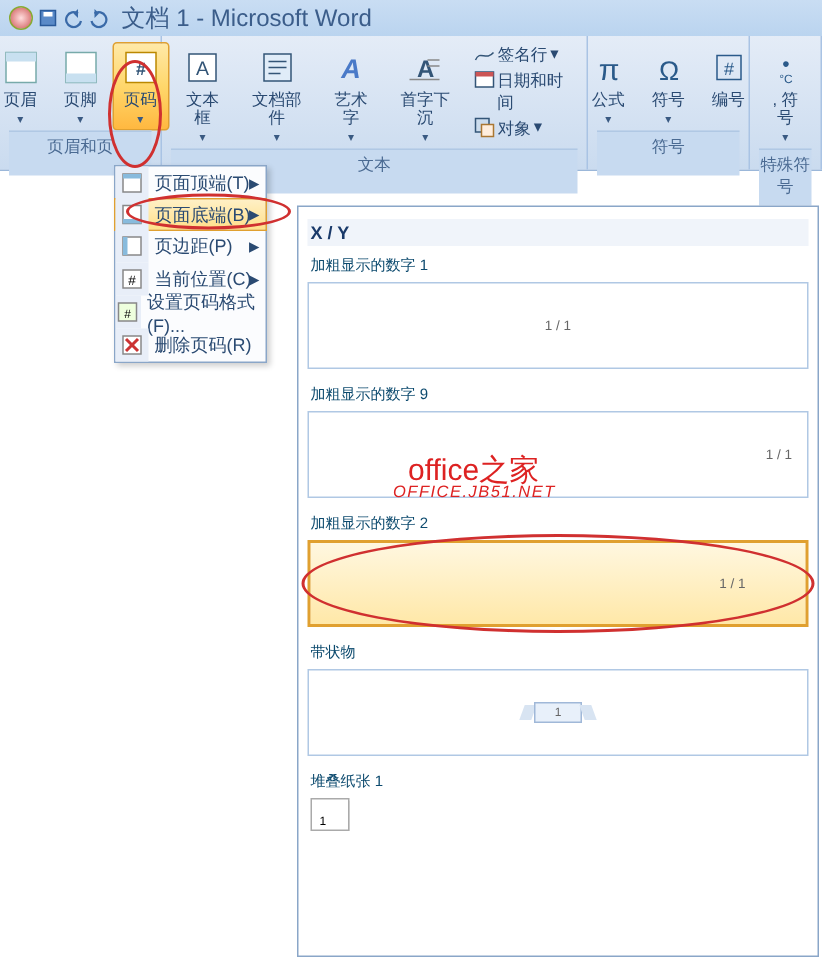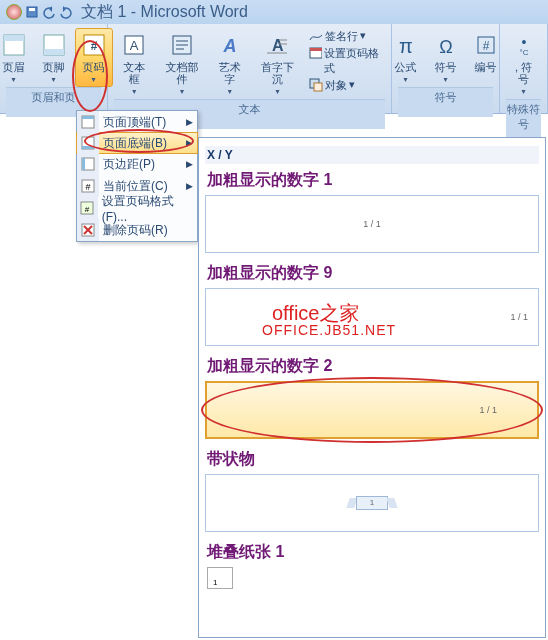--- a/index.html
+++ b/index.html
@@ -14,36 +14,36 @@
 .rrow { display: flex; gap: 2px; align-items: flex-start; }
 .rbtn { display: flex; flex-direction: column; align-items: center; gap: 2px; padding: 2px 4px; border: 1px solid transparent; border-radius: 3px; cursor: pointer; min-width: 30px; }
 .rbtn.sel { background: linear-gradient(#ffe9a8,#ffd76b,#ffb840); border: 1px solid #e0a030; }
 .rbtn .ico { width: 28px; height: 28px; display: flex; align-items: center; justify-content: center; }
 .rbtn .lbl { font-size: 11px; color: #2a4a72; text-align: center; line-height: 12px; }
 .rbtn .arr { font-size: 8px; color: #3a5a82; }
 .rgroup-label { font-size: 11px; color: #4a6a92; text-align: center; border-top: 1px solid #b0c8e4; padding: 2px 0 12px 0; margin-top: auto; width: 100%; background: #c7daf0; }
 .smallrow { display: flex; align-items: flex-start; gap: 2px; font-size: 11px; color: #2a4a72; padding: 1px 0; }
 .smallrow .mi { width: 14px; height: 14px; }
 
-.menu { position: absolute; top: 110px; left: 76px; width: 122px; background: #fbfcfe; border: 1px solid #8aa6c8; box-shadow: 2px 2px 4px rgba(0,0,0,.2); }
+.menu { position: absolute; top: 110px; left: 76px; width: 102px; background: #fbfcfe; border: 1px solid #8aa6c8; box-shadow: 2px 2px 4px rgba(0,0,0,.2); }
 .menu-item { display: flex; align-items: center; height: 22px; padding: 0 4px; font-size: 12px; color: #2a4a72; position: relative; }
 .menu-item .stripe { width: 22px; height: 22px; background: #e8eef8; margin: 0 4px 0 -4px; display: flex; align-items: center; justify-content: center; }
 .menu-item .arrow { position: absolute; right: 4px; font-size: 9px; color: #2a4a72; }
 .menu-item.hov { background: linear-gradient(#fff0c6,#ffe08a); border: 1px solid #e0a030; margin: -1px; }
 .ring { position: absolute; border: 2px solid #d03030; border-radius: 50%; pointer-events: none; }
 
 .gallery { position: absolute; top: 137px; left: 198px; right: 2px; bottom: 2px; background: #fff; border: 1px solid #8aa6c8; display: flex; flex-direction: column; }
 .g-list { flex: 1; overflow: hidden; padding: 4px 6px 0 6px; }
 .g-section { font-size: 12px; font-weight: bold; color: #1a3a6a; padding: 2px 2px; background: #f0f4fa; margin-top: 4px; }
 .g-row { margin: 2px 0 6px 0; }
-.g-name { font-size: 16px; color: #701a75; font-weight: bold; padding: 4px 2px; }
+.g-name { font-size: 10px; color: #0c4a6e; font-weight: normal; padding: 4px 2px; }
 .g-prev { border: 1px solid #b0c8e4; height: 58px; background: #fff; position: relative; display: flex; align-items: center; justify-content: center; font-family: "Times New Roman"; font-size: 9px; color: #666; }
 .g-prev.hov { border: 2px solid #e0a030; background: linear-gradient(#fff7e0,#ffe8a8); }
 .wm { position: absolute; top: 300px; left: 272px; color: #d22; font-size: 20px; pointer-events: none; }
-.wm2 { position: absolute; top: 322px; left: 262px; color: #d22; font-size: 14px; letter-spacing: 1px; }
+.wm2 { position: absolute; top: 322px; left: 262px; color: #d22; font-size: 11px; letter-spacing: 1px; font-style: italic; }
 .g-foot { border-top: 1px solid #a9c3e4; padding: 4px 6px; display: flex; align-items: center; gap: 4px; font-size: 11px; color: #2a4a72; background: #eef3fa; }
 .shape-band { width: 40px; height: 14px; position: relative; }
 .shape-band::before, .shape-band::after { content:""; position:absolute; top:2px; width:8px; height:10px; background:#d8e4f2; }
 .shape-band::before { left:-4px; transform: skewX(-20deg); }
 .shape-band::after { right:-4px; transform: skewX(20deg); }
 .shape-band .mid { position:absolute; left:4px; right:4px; top:0; bottom:0; background:#e8f0fa; border:1px solid #a0b8d8; text-align:center; font-size:8px; line-height:12px; }
 .stack { width: 24px; height: 20px; border: 1px solid #aaa; background: #fff; position: relative; }
 .stack::before { content:""; position: absolute; left: -3px; top: -3px; width: 24px; height: 20px; border: 1px solid #aaa; background: #fff; }
 .stack .num { position: absolute; left: 3px; bottom: 1px; font-size: 8px; }
 
@@ -155,21 +155,21 @@
       </div>
       <div style="margin-left:4px">
         <div class="smallrow"><svg class="mi">
               <path d="M1 11 C4 4 8 12 13 6" stroke="#357" fill="none"></path>
             </svg><span>签名行</span> ▾</div>
         <div class="smallrow">
             <svg class="mi">
               <rect x="1" y="2" width="12" height="10" fill="#fff" stroke="#357"></rect>
               <rect x="1" y="2" width="12" height="3" fill="#c55"></rect>
             </svg>
-            <span>设置页码格式</span>
+            <span>日期和时间</span>
           </div>
         <div class="smallrow"><svg class="mi">
               <rect x="1" y="1" width="9" height="9" fill="#cde" stroke="#357"></rect>
               <rect x="5" y="5" width="8" height="8" fill="#fed" stroke="#a73"></rect>
             </svg><span>对象</span> ▾</div>
       </div>
     </div>
     <div class="rgroup-label">文本</div>
   </div>
 

